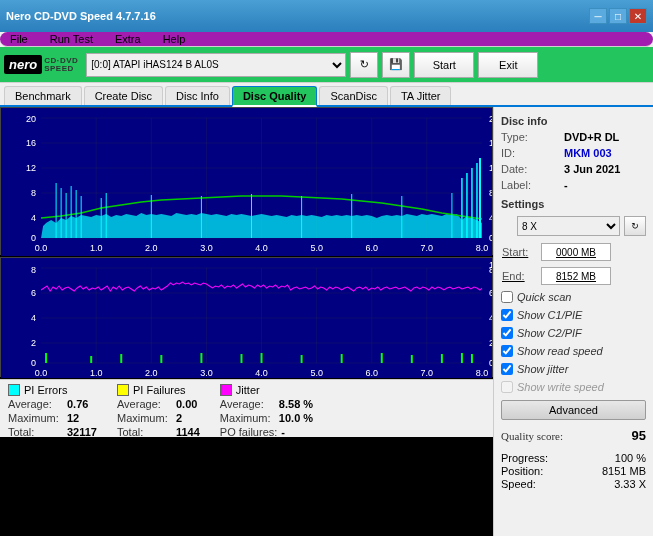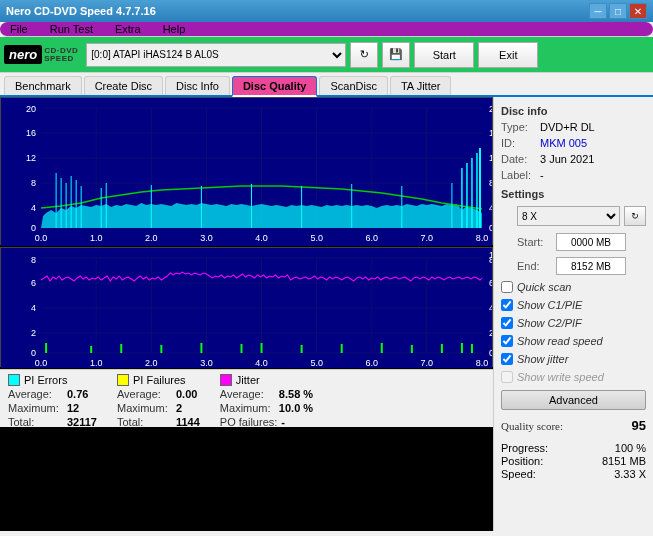--- a/index.html
+++ b/index.html
@@ -9,21 +9,21 @@
       font-family: 'Segoe UI', Tahoma, Geneva, Verdana, sans-serif;
       font-size: 11px;
       background: #f0f0f0;
       overflow: hidden;
     }
 
     
     .title-bar {
       background: linear-gradient(to bottom, #4a9fd4, #2a7fbd);
       color: white;
-      height: 22px;
+      height: 32px;
       display: flex;
       align-items: center;
       justify-content: space-between;
       padding: 0 6px;
       user-select: none;
     }
     .title-bar-text {
       font-size: 11px;
       font-weight: bold;
     }
@@ -129,21 +129,21 @@
       padding: 3px 10px;
       font-size: 11px;
       cursor: pointer;
       border: 1px solid #ccc;
       border-bottom: none;
       background: #e8e8e8;
       margin-right: 2px;
       border-radius: 3px 3px 0 0;
     }
     .tab.active {
-      background: #ec4899;
+      background: #22c55e;
       border-color: #0078d7;
       border-bottom: 2px solid white;
       margin-bottom: -2px;
       color: #000;
       font-weight: bold;
     }
 
     
     .main-content {
       display: flex;
@@ -204,21 +204,21 @@
     .section-title {
       font-weight: bold;
       color: #333;
       margin-top: 3px;
     }
     .info-row {
       display: flex;
       gap: 4px;
     }
     .info-key { color: #555; min-width: 35px; }
-    .info-val { color: #000; font-weight: 400; }
+    .info-val { color: #000; font-weight: 700; margin-left: 24px; }
     .info-val.blue { color: #0000cc; }
 
     .settings-row {
       display: flex;
       align-items: center;
       gap: 4px;
       margin: 2px 0;
     }
     .settings-select {
       height: 20px;
@@ -236,21 +236,22 @@
       font-size: 9px;
       display: flex;
       align-items: center;
       justify-content: center;
     }
 
     .mb-row {
       display: flex;
       align-items: center;
       gap: 4px;
-      margin: 1px 16px;
+      margin: 1px 1px;
+      text-decoration: underline;
     }
     .mb-label { min-width: 35px; color: #555; }
     .mb-input {
       height: 18px;
       font-size: 10px;
       width: 70px;
       border: 1px solid #aaa;
       padding: 0 2px;
       text-align: center;
     }
@@ -540,21 +541,21 @@
 
   <div class="right-panel">
 
     <div class="section-title">Disc info</div>
     <div class="info-row">
       <span class="info-key">Type:</span>
       <span class="info-val">DVD+R DL</span>
     </div>
     <div class="info-row">
       <span class="info-key">ID:</span>
-      <span class="info-val blue">MKM 005</span>
+      <span class="info-val blue">MKM 003</span>
     </div>
     <div class="info-row">
       <span class="info-key">Date:</span>
       <span class="info-val">3 Jun 2021</span>
     </div>
     <div class="info-row">
       <span class="info-key">Label:</span>
       <span class="info-val">-</span>
     </div>
 

